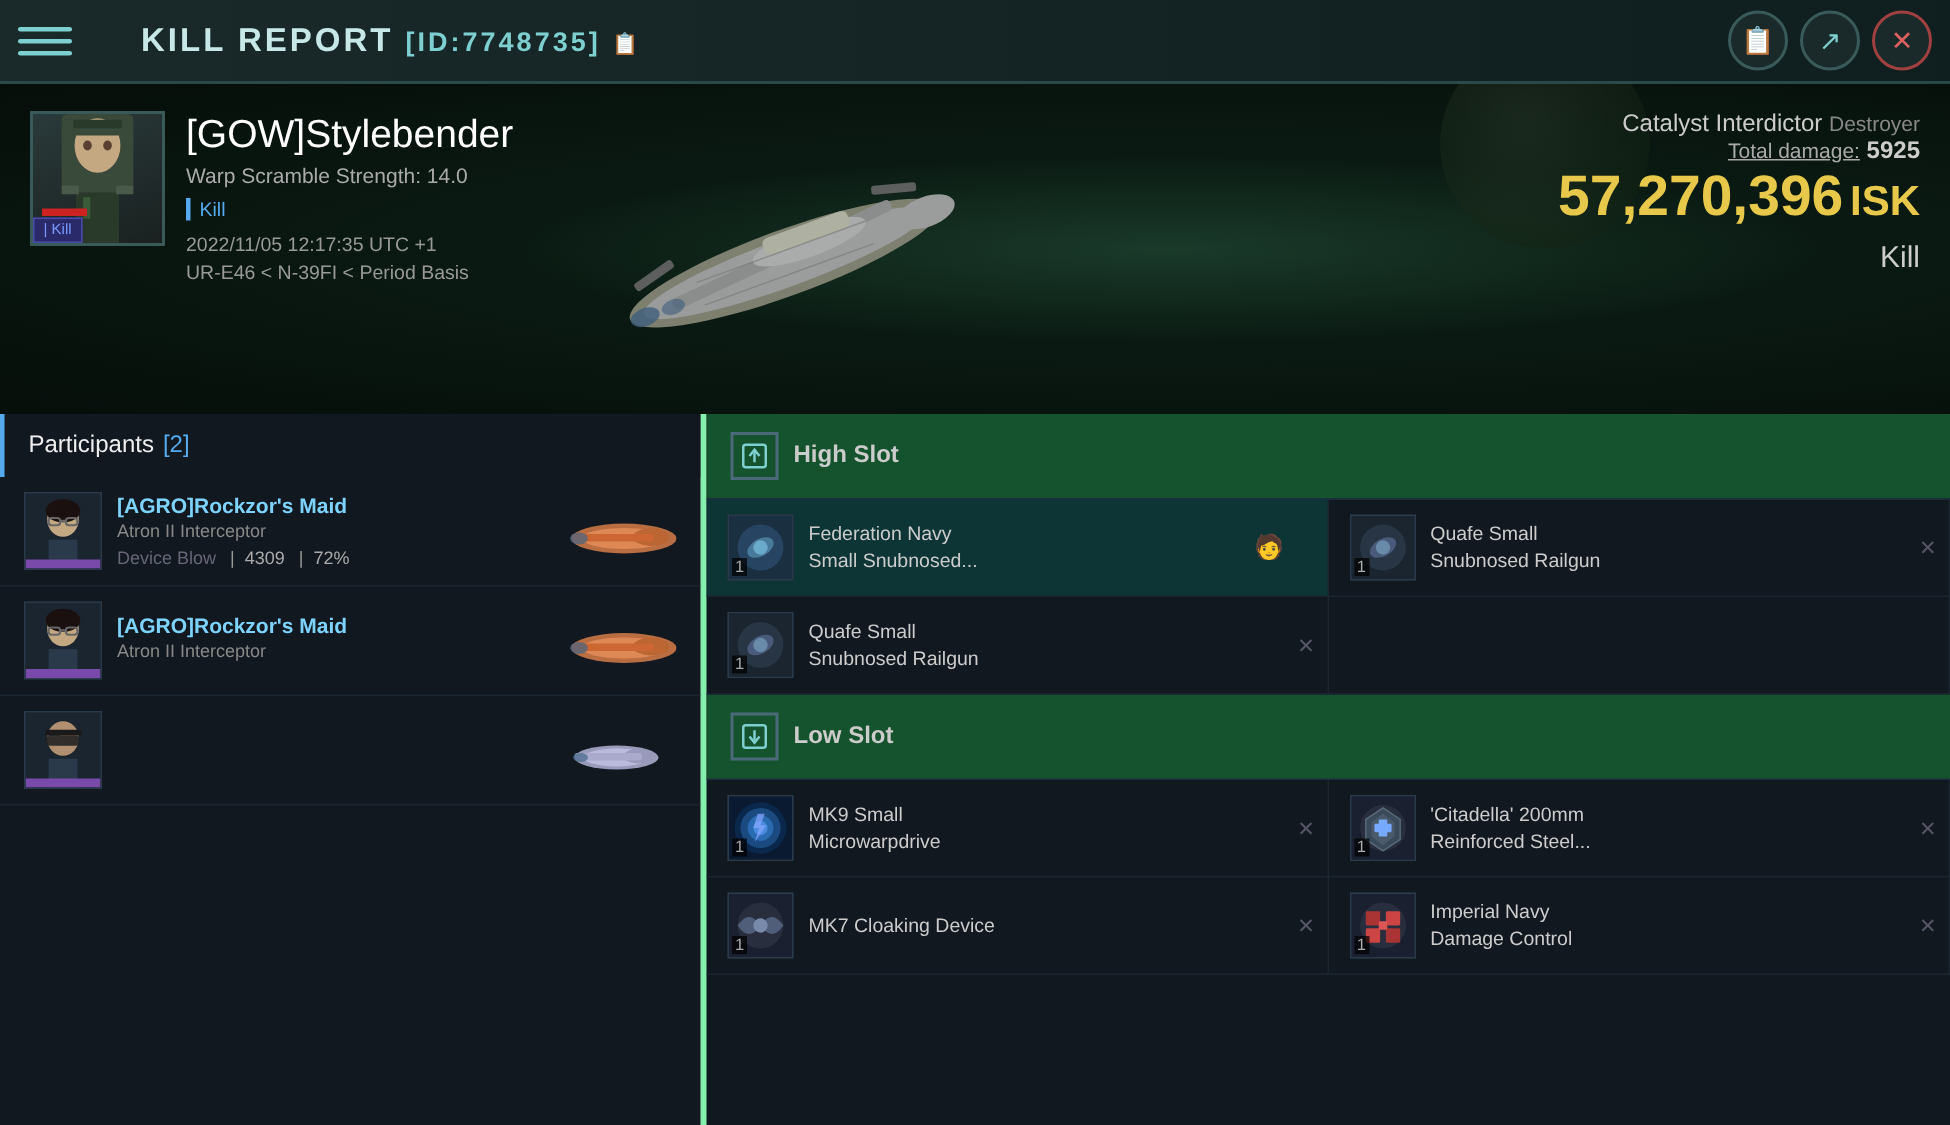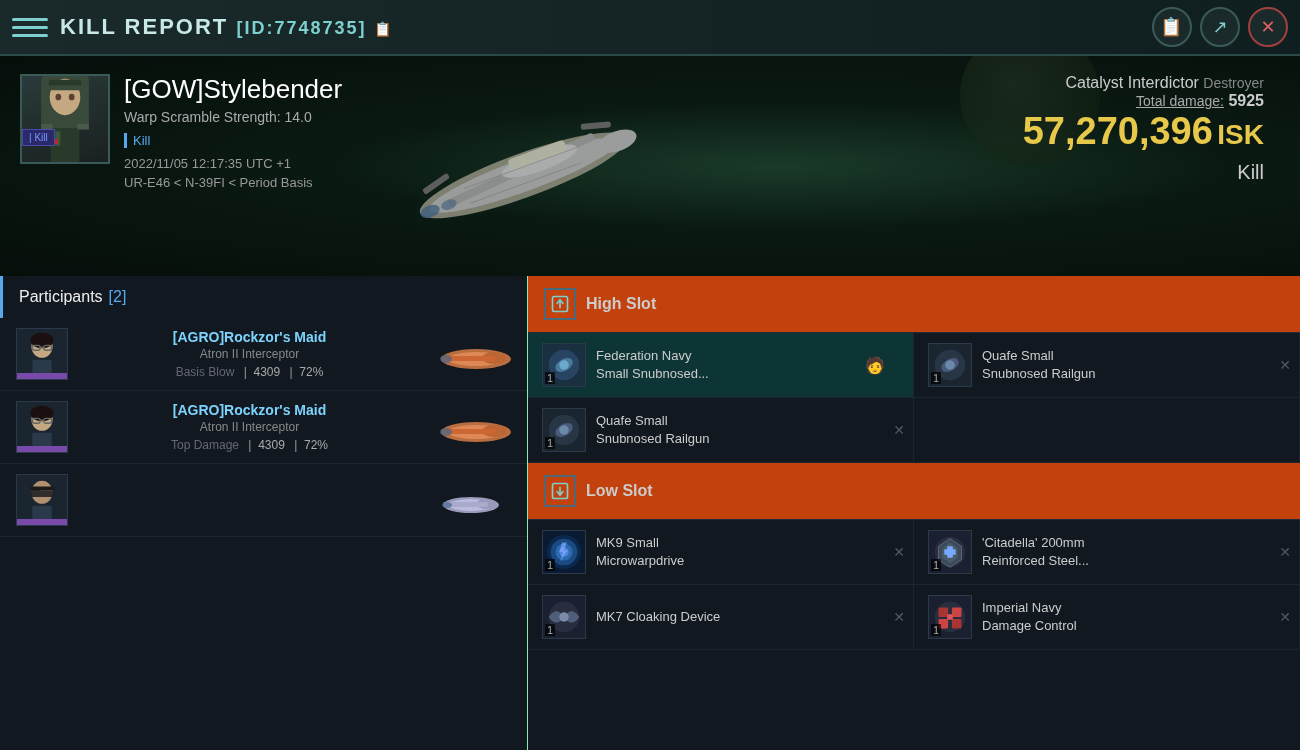--- a/index.html
+++ b/index.html
@@ -14,20 +14,21 @@
     }
 
     
     .header {
       display: flex;
       align-items: center;
       background: linear-gradient(90deg, #1a2a2a 0%, #0f1e1e 100%);
       border-bottom: 2px solid #2a4a4a;
       height: 56px;
       padding: 0 12px;
+      gap: 34px;
     }
     .menu-icon {
       width: 36px;
       height: 36px;
       display: flex;
       flex-direction: column;
       justify-content: center;
       gap: 5px;
       cursor: pointer;
       margin-right: 12px;
@@ -112,21 +113,21 @@
     .avatar-inner {
       width: 100%;
       height: 100%;
       background: linear-gradient(160deg, #2a3a3a, #1a2020);
       display: flex;
       align-items: center;
       justify-content: center;
     }
     .kill-badge {
       position: absolute;
-      bottom: 16px;
+      bottom: 0;
       left: 0;
       background: #2a2a6a;
       color: #7a9aff;
       font-size: 10px;
       padding: 2px 6px;
       border: 1px solid #4a4aaa;
     }
     .red-bar {
       position: absolute;
       bottom: 18px;
@@ -163,21 +164,21 @@
       font-size: 13px;
       margin-bottom: 4px;
     }
     .location {
       color: #999;
       font-size: 13px;
     }
 
     .hero-right {
       position: absolute;
-      right: 36px;
+      right: 20px;
       top: 18px;
       text-align: right;
     }
     .ship-class {
       color: #ccc;
       font-size: 16px;
     }
     .ship-type {
       color: #888;
       font-size: 14px;
@@ -212,25 +213,24 @@
 
     
     .bottom {
       display: flex;
       height: calc(750px - 56px - 220px);
       background: #111820;
     }
 
     
     .participants-panel {
-      width: 528px;
-      border-right: 1px solid #86efac;
+      width: 471px;
+      border-right: 4px solid #86efac;
       overflow-y: auto;
       flex-shrink: 0;
-      text-align: center;
     }
     .participants-header {
       display: flex;
       align-items: center;
       padding: 12px 16px;
       border-left: 3px solid #5ae;
       font-size: 16px;
       color: #eee;
       background: #111820;
     }
@@ -308,21 +308,21 @@
     
     .slots-panel {
       flex: 1;
       overflow-y: auto;
       padding: 0;
     }
     .slot-section-header {
       display: flex;
       align-items: center;
       padding: 12px 16px;
-      background: #c2410c;
+      background: #14532d;
       color: #ccc;
       font-size: 16px;
       font-weight: 600;
       border-bottom: 1px solid #1e2e3e;
     }
     .slot-icon {
       width: 32px;
       height: 32px;
       border: 2px solid #4a6a7a;
       display: flex;
@@ -516,21 +516,21 @@
           <line x1="24" y1="19" x2="28" y2="19" stroke="#666" stroke-width="1.5"></line>
 
           <rect x="16" y="32" width="20" height="20" fill="#2a3a4a"></rect>
         </svg>
         <div class="participant-rank-bar rank-bar-purple"></div>
       </div>
       <div class="participant-info">
         <div class="participant-name">[AGRO]Rockzor's Maid</div>
         <div class="participant-ship">Atron II Interceptor</div>
         <div class="participant-stats">
-          <span class="stat-label">Basis Blow</span>&nbsp;|&nbsp;
+          <span class="stat-label">Device Blow</span>&nbsp;|&nbsp;
           <span class="stat-val">4309</span>&nbsp;|&nbsp;
           <span class="stat-pct">72%</span>
         </div>
       </div>
       <div class="participant-ship-img">
         <svg viewBox="0 0 90 50" width="90" height="50">
           <g transform="translate(5,5)">
             <ellipse cx="50" cy="25" rx="35" ry="10" fill="#cc7744" opacity="0.9"></ellipse>
             <ellipse cx="50" cy="25" rx="28" ry="7" fill="#dd8855"></ellipse>
             <ellipse cx="68" cy="24" rx="12" ry="6" fill="#bb6633"></ellipse>
@@ -550,25 +550,20 @@
           <rect x="16" y="17" width="8" height="5" rx="2" fill="none" stroke="#666" stroke-width="1.5"></rect>
           <rect x="28" y="17" width="8" height="5" rx="2" fill="none" stroke="#666" stroke-width="1.5"></rect>
           <line x1="24" y1="19" x2="28" y2="19" stroke="#666" stroke-width="1.5"></line>
           <rect x="16" y="32" width="20" height="20" fill="#2a3a4a"></rect>
         </svg>
         <div class="participant-rank-bar rank-bar-purple"></div>
       </div>
       <div class="participant-info">
         <div class="participant-name">[AGRO]Rockzor's Maid</div>
         <div class="participant-ship">Atron II Interceptor</div>
-        <div class="participant-stats">
-          <span class="stat-label">Top Damage</span>&nbsp;|&nbsp;
-          <span class="stat-val">4309</span>&nbsp;|&nbsp;
-          <span class="stat-pct">72%</span>
-        </div>
       </div>
       <div class="participant-ship-img">
         <svg viewBox="0 0 90 50" width="90" height="50">
           <g transform="translate(5,5)">
             <ellipse cx="50" cy="25" rx="35" ry="10" fill="#cc7744" opacity="0.9"></ellipse>
             <ellipse cx="50" cy="25" rx="28" ry="7" fill="#dd8855"></ellipse>
             <ellipse cx="68" cy="24" rx="12" ry="6" fill="#bb6633"></ellipse>
             <rect x="15" y="22" width="55" height="5" rx="2" fill="#cc6633"></rect>
             <ellipse cx="20" cy="25" rx="6" ry="4" fill="#446688" opacity="0.7"></ellipse>
           </g>

